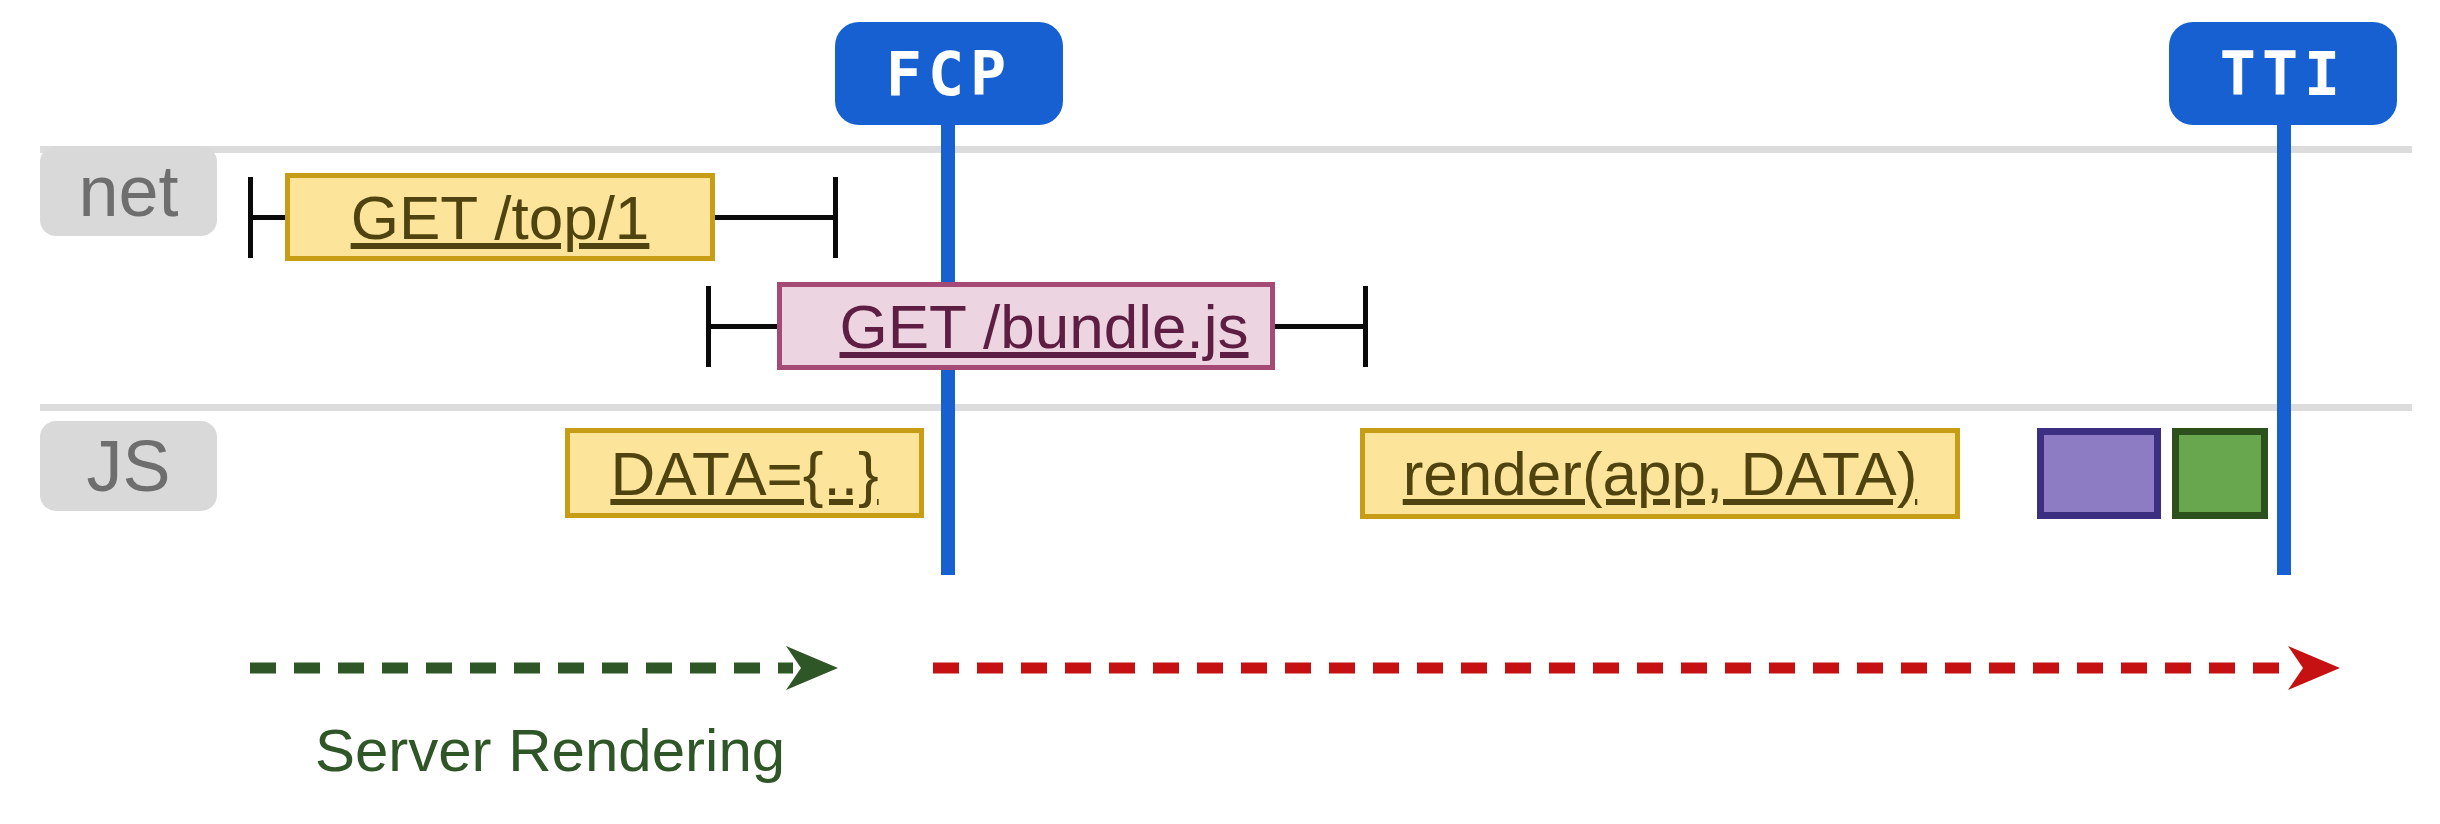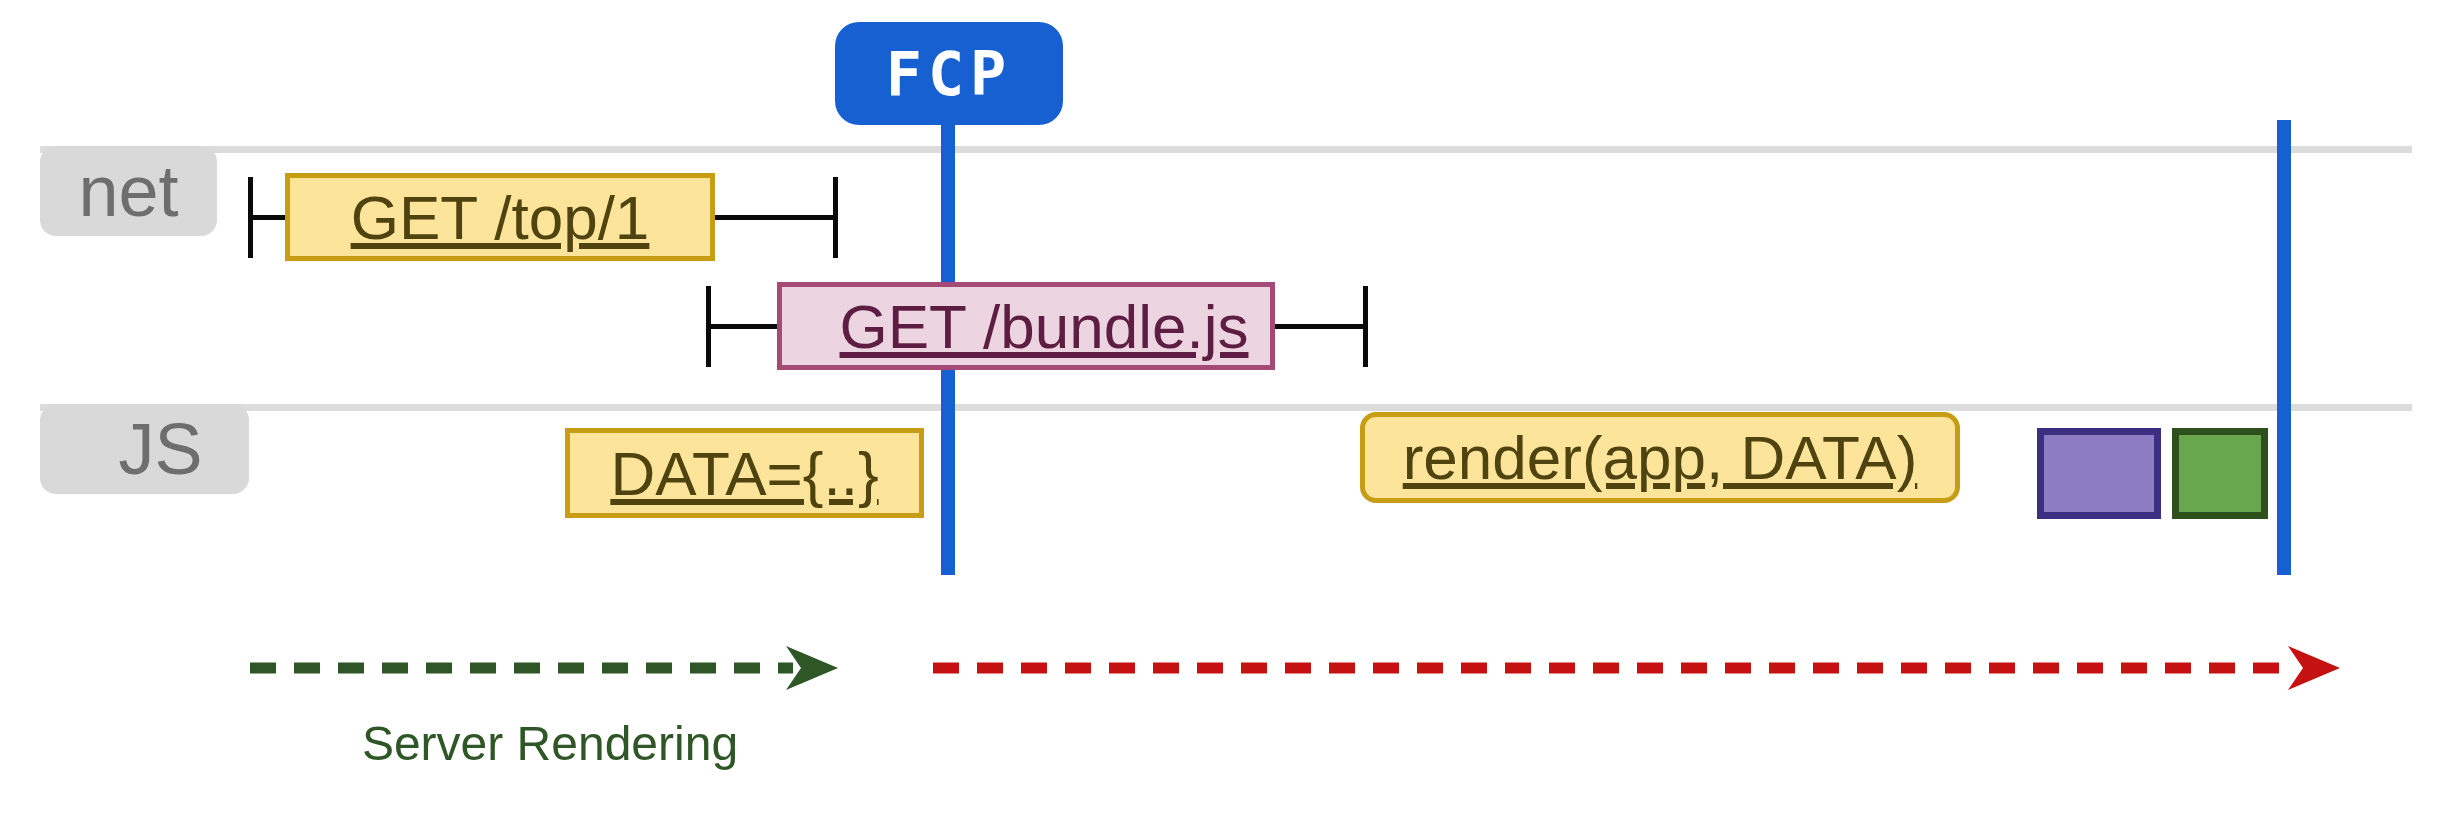--- a/index.html
+++ b/index.html
@@ -30,21 +30,21 @@
     height: 90px;
     background: var(--c-lane-label-bg);
     color: var(--c-lane-label-text);
     border-radius: 16px;
     font-size: 72px;
     display: flex;
     align-items: center;
     justify-content: center;
   }
   #net-lane-label { top: 146px; }
-  #js-lane-label  { top: 404px; padding-left: 32px; }
+  #js-lane-label  { top: 421px; }
 
   
   .marker-line {
     position: absolute;
     top: 120px;
     width: 14px;
     height: 455px;
     background: var(--c-marker-blue);
   }
   #fcp-line { left: 941px; }
@@ -105,21 +105,21 @@
     color: var(--c-task-yellow-text);
   }
   .task-pink {
     background: var(--c-task-pink-fill);
     border: 5px solid var(--c-task-pink-border);
     color: var(--c-task-pink-text);
   }
   #top1-box   { left: 285px;  top: 173px; width: 430px; height: 88px; }
   #bundle-box { left: 777px;  top: 282px; width: 498px; height: 88px; padding-left: 36px; }
   #data-box   { left: 565px;  top: 428px; width: 359px; height: 90px; }
-  #render-box { left: 1360px; top: 412px; width: 600px; height: 91px; border-radius: 16px; }
+  #render-box { left: 1360px; top: 428px; width: 600px; height: 91px; }
   #purple-task-box {
     left: 2037px; top: 428px; width: 124px; height: 91px;
     background: var(--c-task-purple-fill);
     border: 7px solid var(--c-task-purple-border);
   }
   #green-task-box {
     left: 2172px; top: 428px; width: 96px; height: 91px;
     background: var(--c-task-green-fill);
     border: 7px solid var(--c-task-green-border);
   }
@@ -134,21 +134,21 @@
   }
   .server-arrow-stroke { stroke: var(--c-phase-server-green); }
   .server-arrow-fill   { fill:   var(--c-phase-server-green); }
   .client-arrow-stroke { stroke: var(--c-phase-client-red); }
   .client-arrow-fill   { fill:   var(--c-phase-client-red); }
 
   
   .phase-label {
     position: absolute;
     top: 716px;
-    font-size: 48px;
+    font-size: 60px;
     text-align: center;
     white-space: nowrap;
   }
   #server-phase-label { left: 240px;  width: 620px; color: var(--c-phase-server-green); }
   #client-phase-label { left: 1135px; width: 960px; color: var(--c-phase-client-red); }
 </style>
 </head>
 <body>
 
 <div id="canvas">
@@ -184,20 +184,23 @@
 
   <div class="lane-label" id="net-lane-label">
     <span>net</span>
   </div>
   <div class="lane-label" id="js-lane-label">
     <span>JS</span>
   </div>
 
   <div class="marker-badge" id="fcp-badge">
     <span>FCP</span>
+  </div>
+  <div class="marker-badge" id="tti-badge">
+    <span>TTI</span>
   </div>
 
   <svg id="arrow-overlay" viewBox="0 0 2440 824" xmlns="http://www.w3.org/2000/svg">
     <g>
       <line class="server-arrow-stroke" x1="250" y1="668" x2="793" y2="668" stroke-width="11" stroke-dasharray="26 18"></line>
       <path class="server-arrow-fill" d="M 838,668 L 786,646 L 801,668 L 786,690 Z"></path>
     </g>
     <g>
       <line class="client-arrow-stroke" x1="933" y1="668" x2="2295" y2="668" stroke-width="11" stroke-dasharray="26 18"></line>
       <path class="client-arrow-fill" d="M 2340,668 L 2288,646 L 2303,668 L 2288,690 Z"></path>

